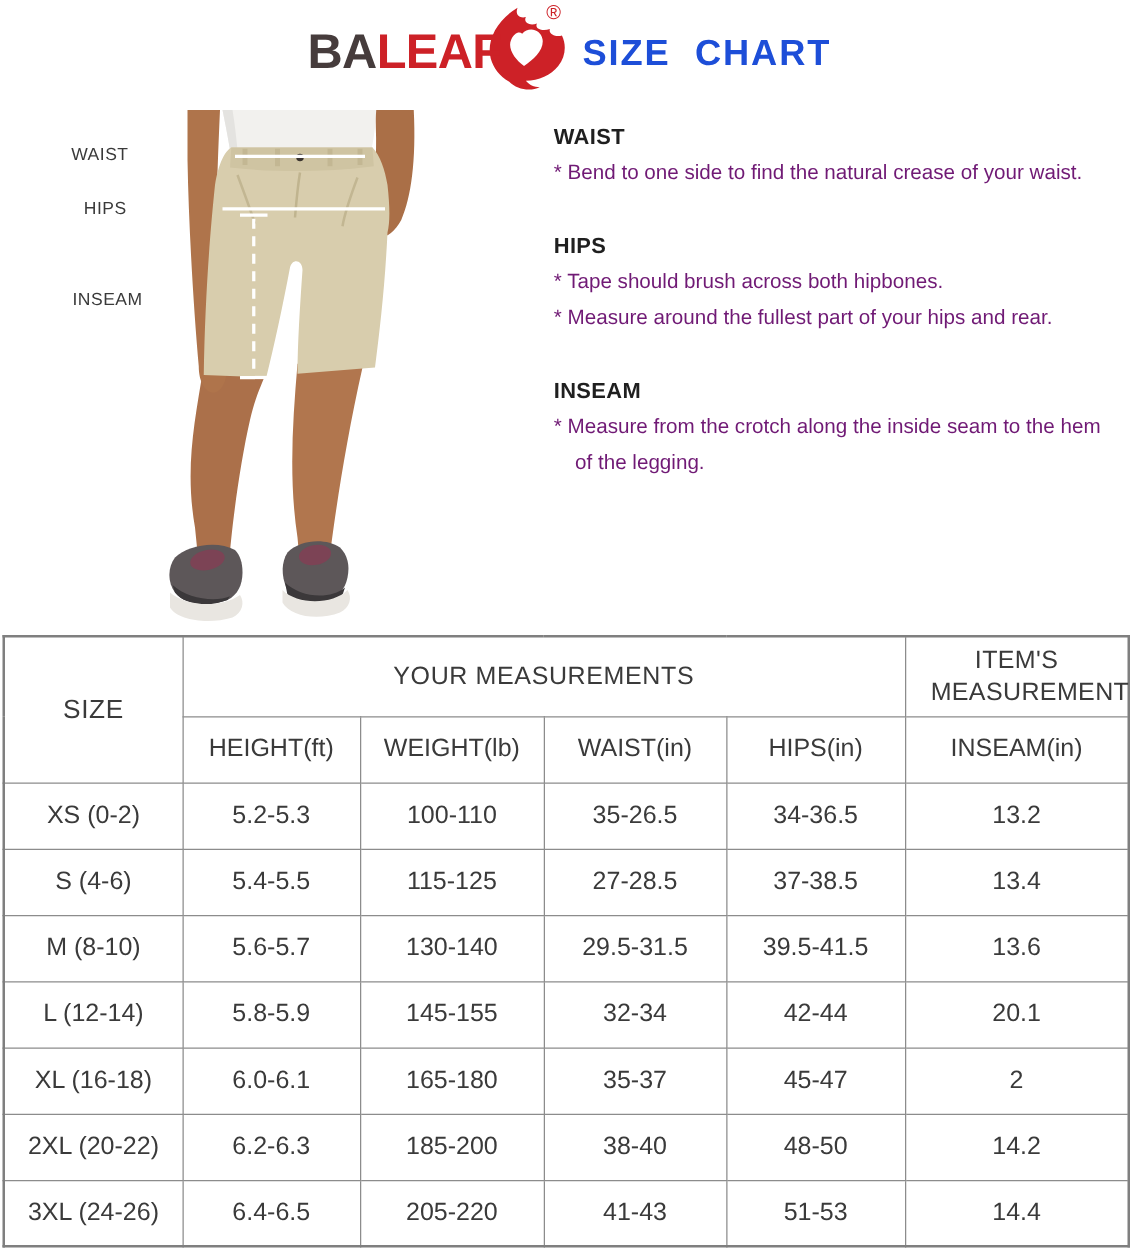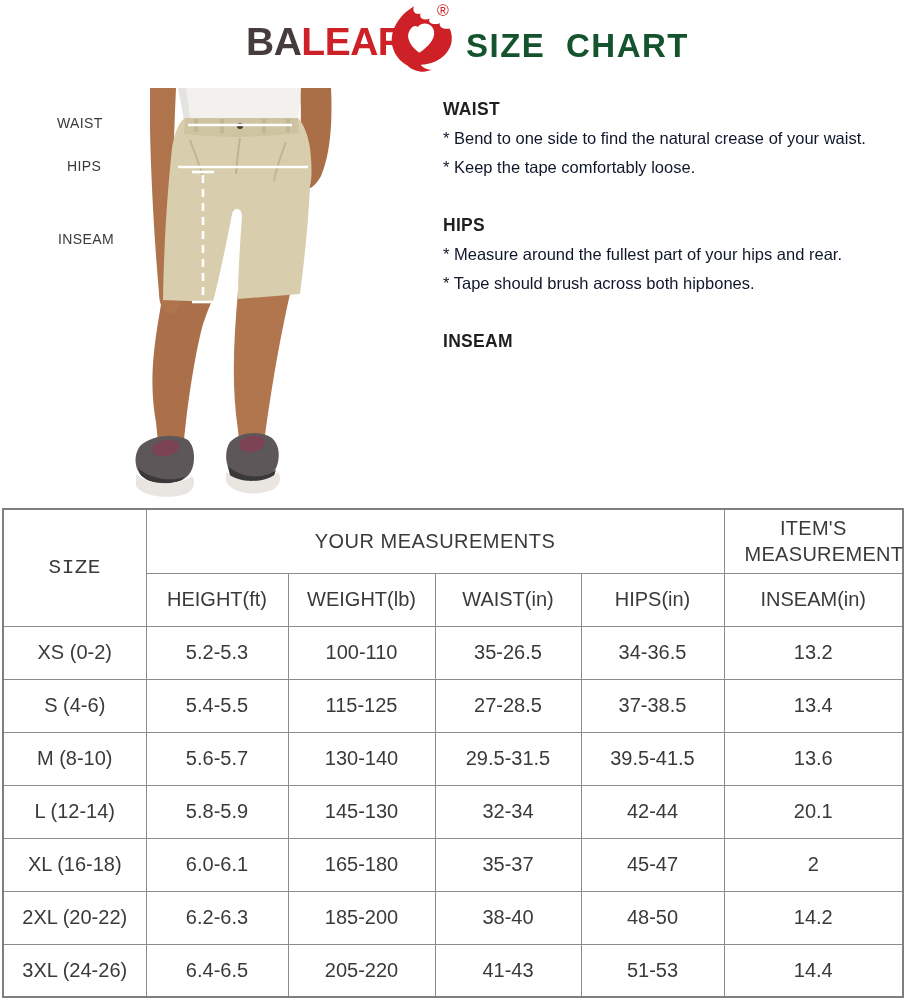--- a/index.html
+++ b/index.html
@@ -24,60 +24,60 @@
   }
   .brand-ba{color:var(--brand-dark);}
   .brand-leaf{color:var(--brand-red);}
   .leaf-svg{position:absolute;left:380px;top:0;width:74px;height:76px;z-index:1;}
   .leaf-fill{fill:var(--brand-red);}
   .reg-mark{
     position:absolute;left:437px;top:2px;font-size:16px;color:var(--brand-red);z-index:3;
   }
   .page-title{
     position:absolute;left:466px;top:27px;
-    font-size:33px;font-weight:bold;letter-spacing:1.5px;word-spacing:10px;
-    color:#14532d;
+    font-size:29px;font-weight:bold;letter-spacing:1.5px;word-spacing:10px;
+    color:#1d4ed8;
   }
 
   
   .fig-label{
     position:absolute;font-size:14px;color:#3a3a3a;letter-spacing:0.4px;
   }
   #label-waist{left:57px;top:115px;}
   #label-hips{left:67px;top:158px;}
   #label-inseam{left:58px;top:231px;}
   .figure-svg{position:absolute;left:126px;top:88px;width:288px;height:412px;}
 
   
   .instructions{position:absolute;left:443px;top:95px;width:455px;}
   .instructions h3{
     margin:0;font-size:17.5px;font-weight:bold;line-height:29px;
     color:#1f1f1f;letter-spacing:0.3px;
   }
   .instructions .sec-gap{margin-top:29px;}
   .instructions p{
-    margin:0;font-size:16.5px;line-height:29px;color:#0f172a;
+    margin:0;font-size:16.5px;line-height:29px;color:#701a75;
     padding-left:17px;text-indent:-17px;
   }
 
   
   table.size-table{
     position:absolute;left:2px;top:508px;width:900px;
     border-collapse:collapse;table-layout:fixed;
     border:2px solid #7f7f7f;
   }
   .size-table th,.size-table td{
     border:1px solid var(--table-border);
     text-align:center;vertical-align:middle;
     font-weight:normal;font-size:20px;color:#3a3a3a;padding:0;
   }
   .size-table thead tr.group-row{height:64px;}
   .size-table thead tr.col-row{height:53px;}
   .size-table tbody tr{height:53px;margin-left:16px;}
-  th.size-corner{font-size:21px;letter-spacing:0.5px;font-family:Liberation Mono, monospace;}
+  th.size-corner{font-size:21px;letter-spacing:0.5px;}
   th.group-your{letter-spacing:0.5px;}
   th.group-items{line-height:26px;padding:0 20px;letter-spacing:0.3px;}
 </style>
 </head>
 <body>
 
 <div class="brand-text">
   <span class="brand-ba">BA</span><span class="brand-leaf">LEAF</span>
 </div>
 <svg class="leaf-svg" viewBox="0 0 100 100" aria-hidden="true">
@@ -134,30 +134,32 @@
     <path d="M66,84 L88,84"></path>
     <path d="M77,87 L77,212" stroke-dasharray="8 6"></path>
     <path d="M66,214 L88,214"></path>
   </g>
 </svg>
 
 <div class="instructions">
   <h3>WAIST</h3>
   <div>
       <p>* Bend to one side to find the natural crease of your waist.</p>
-      <p>* Keep the tape comfortably loose.</p>
     </div>
 
   <h3 class="sec-gap">HIPS</h3>
   <div>
+      <p>* Tape should brush across both hipbones.</p>
       <p>* Measure around the fullest part of your hips and rear.</p>
-      <p>* Tape should brush across both hipbones.</p>
     </div>
 
   <h3 class="sec-gap">INSEAM</h3>
+  <div>
+      <p>* Measure from the crotch along the inside seam to the hem of the legging.</p>
+    </div>
 </div>
 
 <table class="size-table">
   <colgroup>
     <col style="width:143px">
     <col style="width:142px">
     <col style="width:147px">
     <col style="width:146px">
     <col style="width:143px">
     <col style="width:179px">
@@ -197,21 +199,21 @@
         <td>M (8-10)</td>
         <td>5.6-5.7</td>
         <td>130-140</td>
         <td>29.5-31.5</td>
         <td>39.5-41.5</td>
         <td>13.6</td>
       </tr>
       <tr>
         <td>L (12-14)</td>
         <td>5.8-5.9</td>
-        <td>145-130</td>
+        <td>145-155</td>
         <td>32-34</td>
         <td>42-44</td>
         <td>20.1</td>
       </tr>
       <tr>
         <td>XL (16-18)</td>
         <td>6.0-6.1</td>
         <td>165-180</td>
         <td>35-37</td>
         <td>45-47</td>

